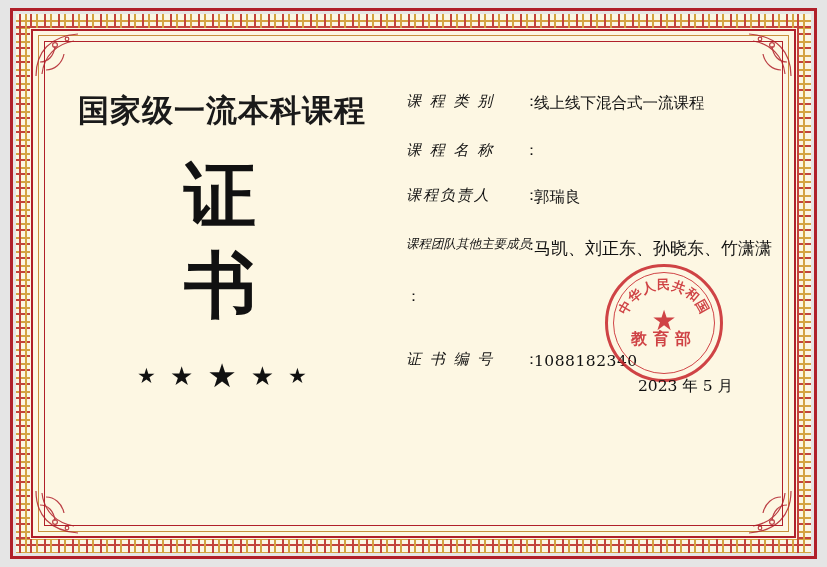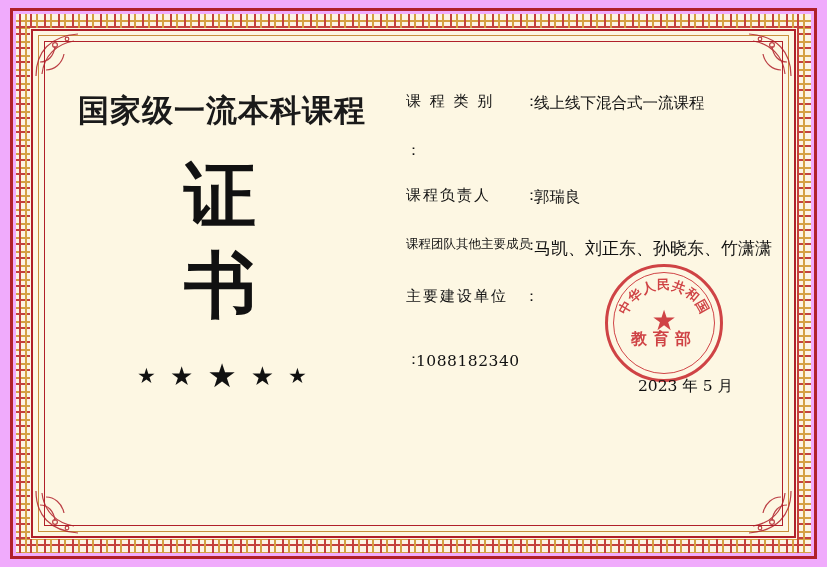--- a/index.html
+++ b/index.html
@@ -11,21 +11,21 @@
     width: 827px;
     height: 567px;
     font-family: "Liberation Serif", "DejaVu Serif", serif;
     overflow: hidden;
   }
 
   .certificate {
     position: relative;
     width: 827px;
     height: 567px;
-    background: #f0abfc;
+    background: #e5e5e5;
     box-sizing: border-box;
     overflow: hidden;
   }
 
   
   .border-outer {
     position: absolute;
     left: 10px; top: 8px; right: 10px; bottom: 8px;
     border: 3px solid #b0202a;
     box-sizing: border-box;
@@ -142,20 +142,21 @@
     margin-bottom: 26px;
     font-family: "DejaVu Serif", "Liberation Serif", serif;
     color: #111;
   }
   .field .label {
     font-size: 15px;
     white-space: nowrap;
     width: 118px;
     flex: none;
     letter-spacing: 2px;
+    font-style: italic;
   }
   .field .label.tight {
     font-size: 12.5px;
     letter-spacing: 0px;
     width: 118px;
   }
   .field .colon {
     font-size: 15px;
     width: 10px;
     flex: none;
@@ -303,41 +304,42 @@
 
     <div class="right-panel">
 
       <div class="field">
         <span class="label">课 程 类 别</span>
         <span class="colon">：</span>
         <span class="value">线上线下混合式一流课程</span>
       </div>
 
       <div class="field">
+        <span class="label">课 程 名 称</span>
         <span class="colon">：</span>
       </div>
 
       <div class="field">
         <span class="label">课程负责人</span>
         <span class="colon">：</span>
         <span class="value">郭瑞良</span>
       </div>
 
       <div class="field">
         <span class="label tight">课程团队其他主要成员</span>
         <span class="colon">：</span>
         <span class="value small">马凯、刘正东、孙晓东、竹潇潇</span>
       </div>
 
       <div class="field">
-        <span class="label">主要建设单位</span>
         <span class="colon">：</span>
       </div>
 
       <div class="field field-number">
+        <span class="label">证 书 编 号</span>
         <span class="colon">：</span>
         <span class="value">1088182340</span>
       </div>
 
       <div class="seal-wrap">
         <div class="seal">
           <div class="ring2"></div>
           <svg class="arc-text" viewBox="0 0 112 112">
             <defs>
               <path id="arcpath" d="M 16 62 A 40 40 0 0 1 96 62"></path>

